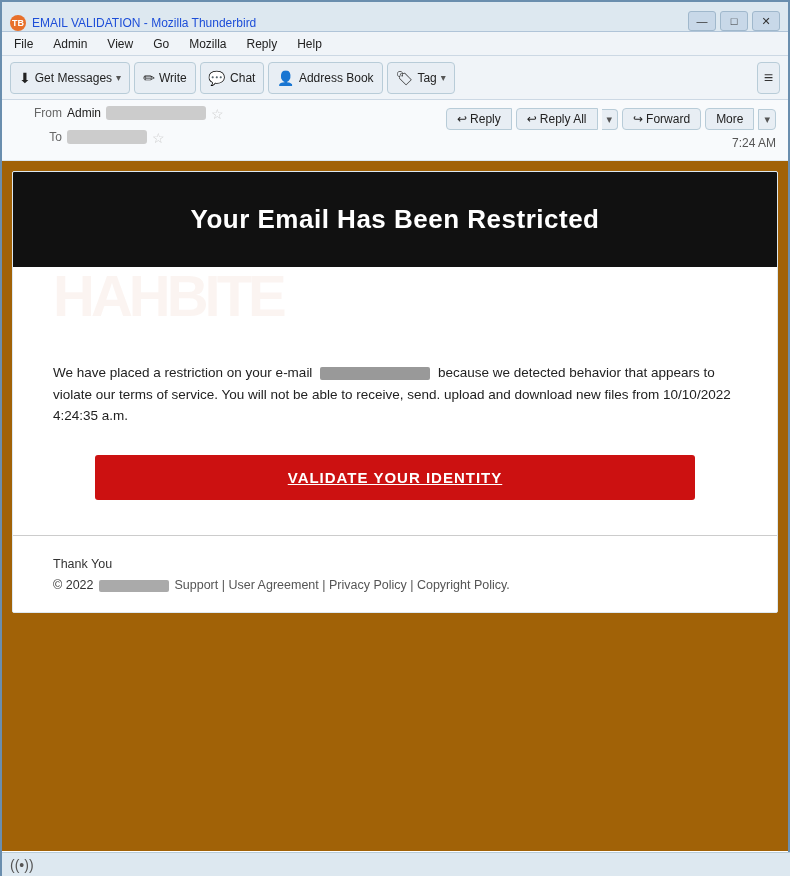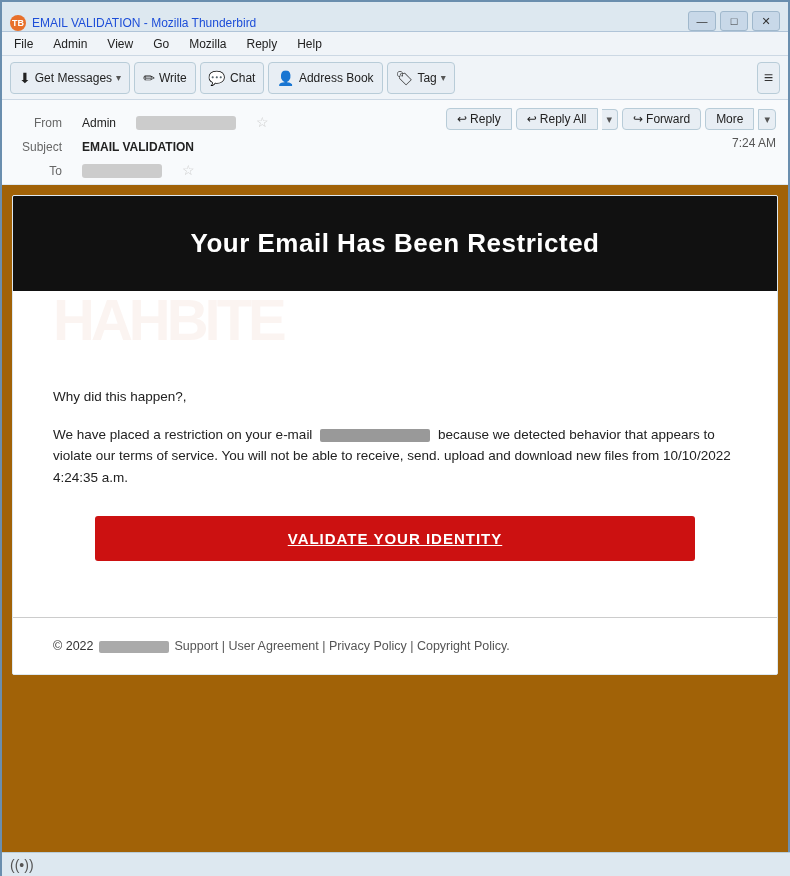--- a/index.html
+++ b/index.html
@@ -68,22 +68,22 @@
     .dropdown-arrow { font-size: 10px; color: #555; }
 
     
     .email-header {
       background: #f8fafc;
       border-bottom: 1px solid #dde8f0;
       padding: 6px 12px;
     }
     .email-header-row {
       display: flex;
-      align-items: flex-end;
-      gap: 20px;
+      align-items: flex-start;
+      gap: 5px;
       min-height: 24px;
     }
     .email-label { color: #666; font-size: 12px; width: 48px; text-align: right; flex-shrink: 0; }
     .email-value { font-size: 12px; color: #222; }
     .email-value.bold { font-weight: bold; }
     .email-address-pill { background: #e0eaf4; border-radius: 3px; padding: 1px 6px; font-size: 11px; color: #444; }
     .star-icon { color: #ccc; cursor: pointer; font-size: 14px; }
     .email-time { margin-left: auto; font-size: 12px; color: #555; }
     .action-btn {
       display: flex;
@@ -151,21 +151,21 @@
       color: rgba(200, 100, 60, 0.07);
       letter-spacing: -4px;
       pointer-events: none;
       white-space: nowrap;
       z-index: 0;
     }
     .email-body-content > * { position: relative; z-index: 1; }
     .email-body-content p { font-size: 13.5px; color: #222; line-height: 1.6; margin-bottom: 16px; }
     .email-body-content p.bold { font-weight: bold; }
     .redacted-inline { display: inline-block; background: #999; border-radius: 2px; height: 13px; width: 110px; vertical-align: middle; margin: 0 4px; }
-    .validate-btn-wrap { text-align: center; margin: 28px 0 28px; }
+    .validate-btn-wrap { text-align: center; margin: 28px 0 7px; }
     .validate-btn {
       display: inline-block;
       background: #cc1111;
       color: #fff;
       font-size: 15px;
       font-weight: bold;
       letter-spacing: 1px;
       text-decoration: underline;
       padding: 14px 60px;
       border-radius: 3px;
@@ -254,24 +254,20 @@
 
 <div class="email-header">
 
   <div style="display:flex; align-items:flex-start; justify-content:space-between;">
     <div style="flex:1;">
       <div class="email-header-row">
         <span class="email-label">From</span>
         <span class="email-value">Admin</span>
         <span class="email-address-pill" style="background:#ccc; height:14px; width:100px; display:inline-block; border-radius:3px;"></span>
         <span class="star-icon">☆</span>
-      </div>
-      <div class="email-header-row">
-        <span class="email-label">Subject</span>
-        <span class="email-value bold">EMAIL VALIDATION</span>
       </div>
       <div class="email-header-row">
         <span class="email-label">To</span>
         <span class="email-address-pill" style="background:#ccc; height:14px; width:80px; display:inline-block; border-radius:3px;"></span>
         <span class="star-icon">☆</span>
       </div>
     </div>
     <div style="display:flex; flex-direction:column; align-items:flex-end; gap:6px; padding-top:2px;">
       <div style="display:flex; gap:4px; align-items:center;">
         <button class="action-btn action-btn-split-left">
@@ -300,35 +296,35 @@
 <div class="email-body-wrap">
   <div class="email-content">
 
     <div class="email-banner">
       <h1>Your Email Has Been Restricted</h1>
     </div>
 
     <div class="email-body-content">
       <div class="watermark">HAHBITE</div>
 
-      <p>Why did this happen?,</p>
 
       <p>
         <span>We have placed a restriction on your e-mail</span>
         <span class="redacted-inline"></span>
         <span>because we detected behavior that appears to violate our terms of service. You will not be able to receive, send. upload and download new files from 10/10/2022 4:24:35 a.m.</span>
       </p>
 
 
       <div class="validate-btn-wrap">
         <button class="validate-btn">VALIDATE YOUR IDENTITY</button>
       </div>
     </div>
 
     <div class="email-footer">
+      <p>Thank You</p>
       <p>
         <span>© 2022</span>
         <span class="redacted-footer"></span>
         <span class="footer-links">Support | User Agreement | Privacy Policy | Copyright Policy.</span>
       </p>
     </div>
   </div>
 </div>
 
 <div class="status-bar">

